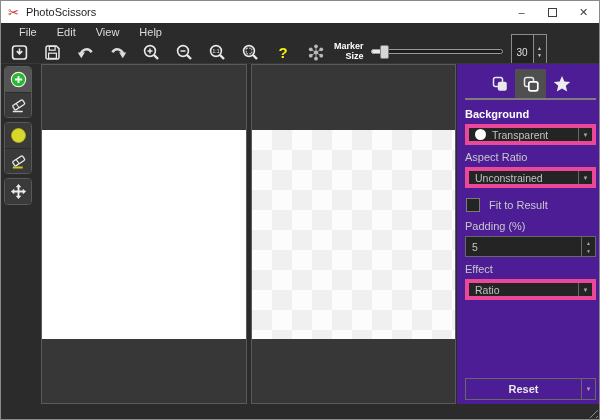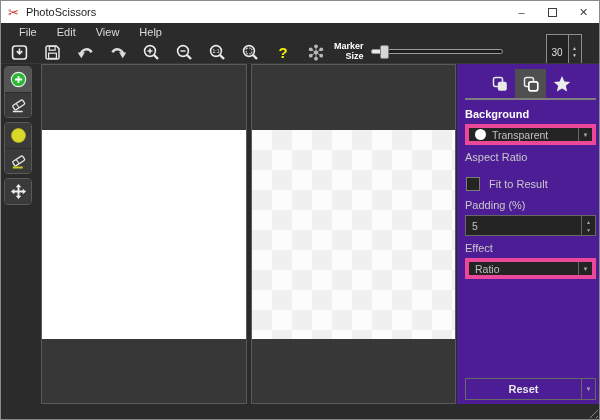--- a/index.html
+++ b/index.html
@@ -31,21 +31,21 @@
   .help-glyph { color:#f4f00c; font-weight:bold; font-size:15px; }
   .marker-label { font-size:9px; font-weight:bold; color:#fff; text-align:right;
     line-height:1.1; margin:0 7px 0 2px; }
   .slider { position:relative; width:132px; height:16px; margin-right:8px; }
   .slider-track { position:absolute; top:5px; left:0; right:0; height:5px;
     border:1px solid #9a9a9a; border-radius:3px; background:#1d1d1d; }
   .slider-fill { position:absolute; top:5px; left:0; width:14px; height:5px;
     background:#e9e9e9; border:1px solid #9a9a9a; border-radius:3px 0 0 3px; }
   .slider-handle { position:absolute; top:1px; left:9px; width:9px; height:14px;
     background:#d6d6d6; border:1px solid #7d7d7d; border-radius:2px; }
-  .spinbox { display:flex; height:36px;margin-left:35px; }
+  .spinbox { display:flex; height:36px; }
   .spin-value { width:23px; border:1px solid #8c8c8c; background:#222;
     color:#e0e0e0; font-size:10px; display:flex; align-items:center;
     justify-content:center; }
   .spin-arrows { width:13px; border:1px solid #8c8c8c; border-left:none;
     display:flex; flex-direction:column; align-items:center;
     justify-content:center; color:#cfcfcf; font-size:5px; line-height:1.5; }
 
   
   .main { flex:1; display:flex; min-height:0; border-top:1px solid #383838; }
 
@@ -314,20 +314,24 @@
       <div class="tab-sep"></div>
 
       <div class="plabel bold">Background</div>
       <div class="dropdown">
         <span class="circle-swatch"></span>
         <span class="dd-text">Transparent</span>
         <span class="dd-arrow">▼</span>
       </div>
 
       <div class="plabel">Aspect Ratio</div>
+      <div class="dropdown">
+        <span class="dd-text">Unconstrained</span>
+        <span class="dd-arrow">▼</span>
+      </div>
 
       <div class="checkbox-row">
         <span class="checkbox"></span>
         <span class="check-label">Fit to Result</span>
       </div>
 
       <div class="plabel">Padding (%)</div>
       <div class="spin-row">
         <span class="spin-text">5</span>
         <span class="spin-arr">

